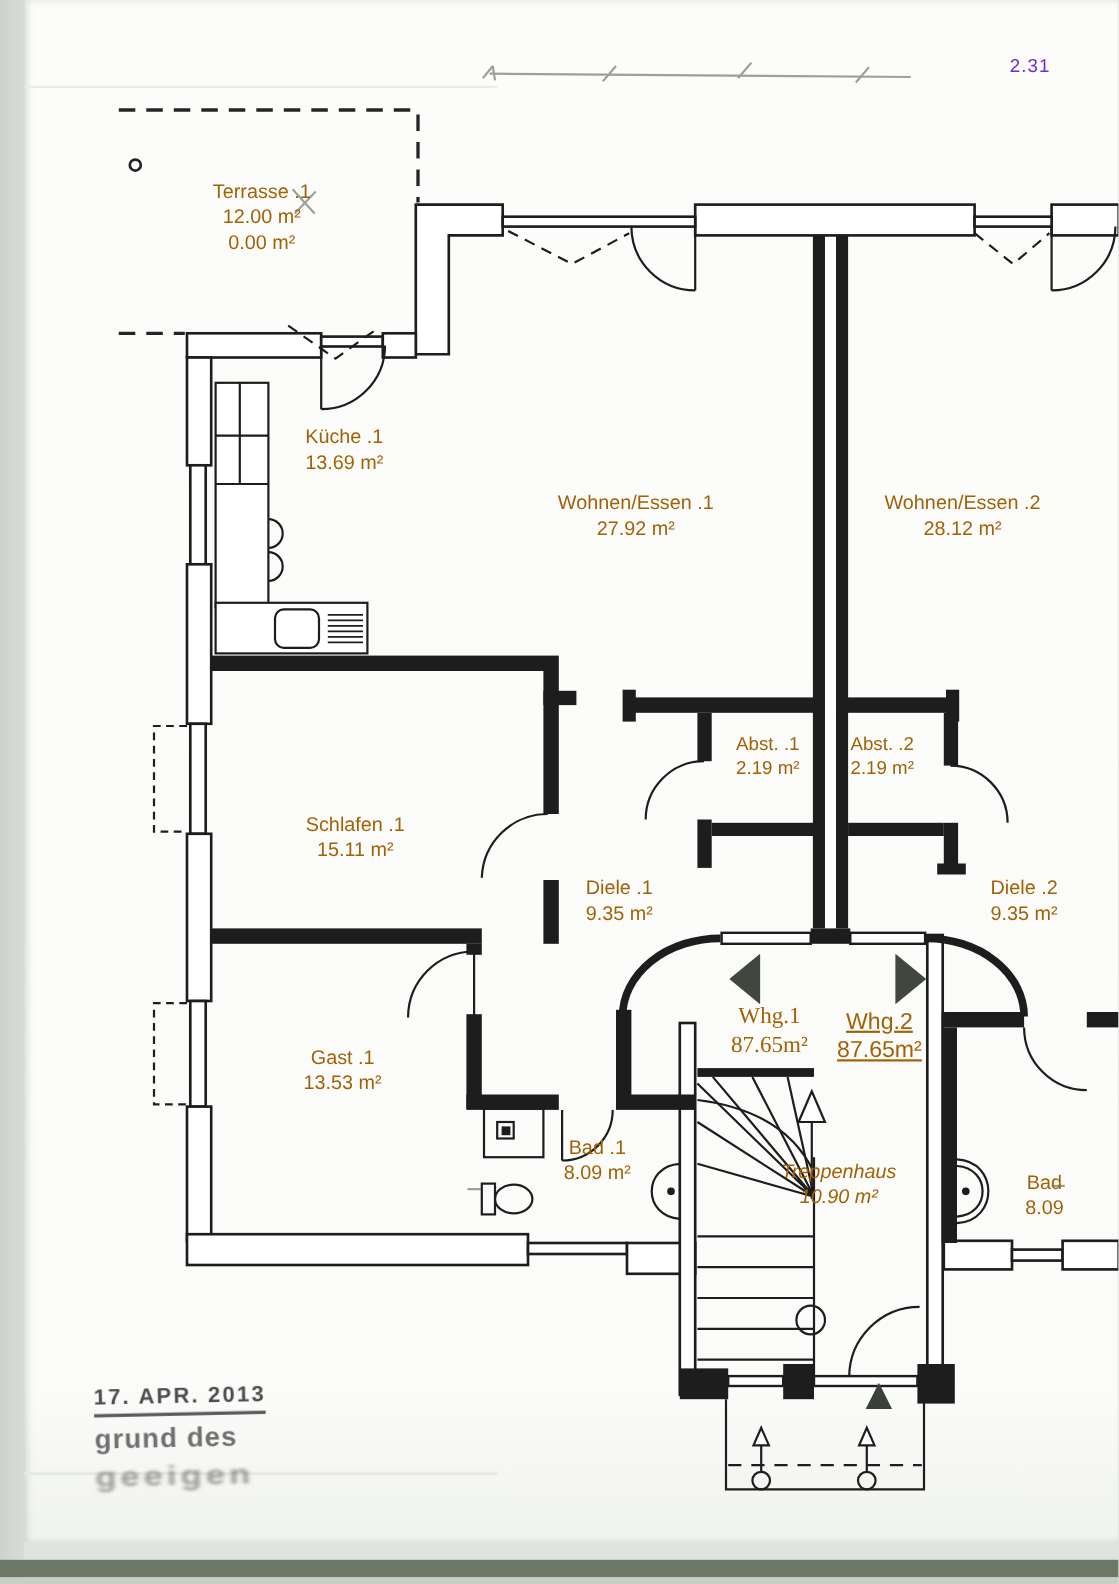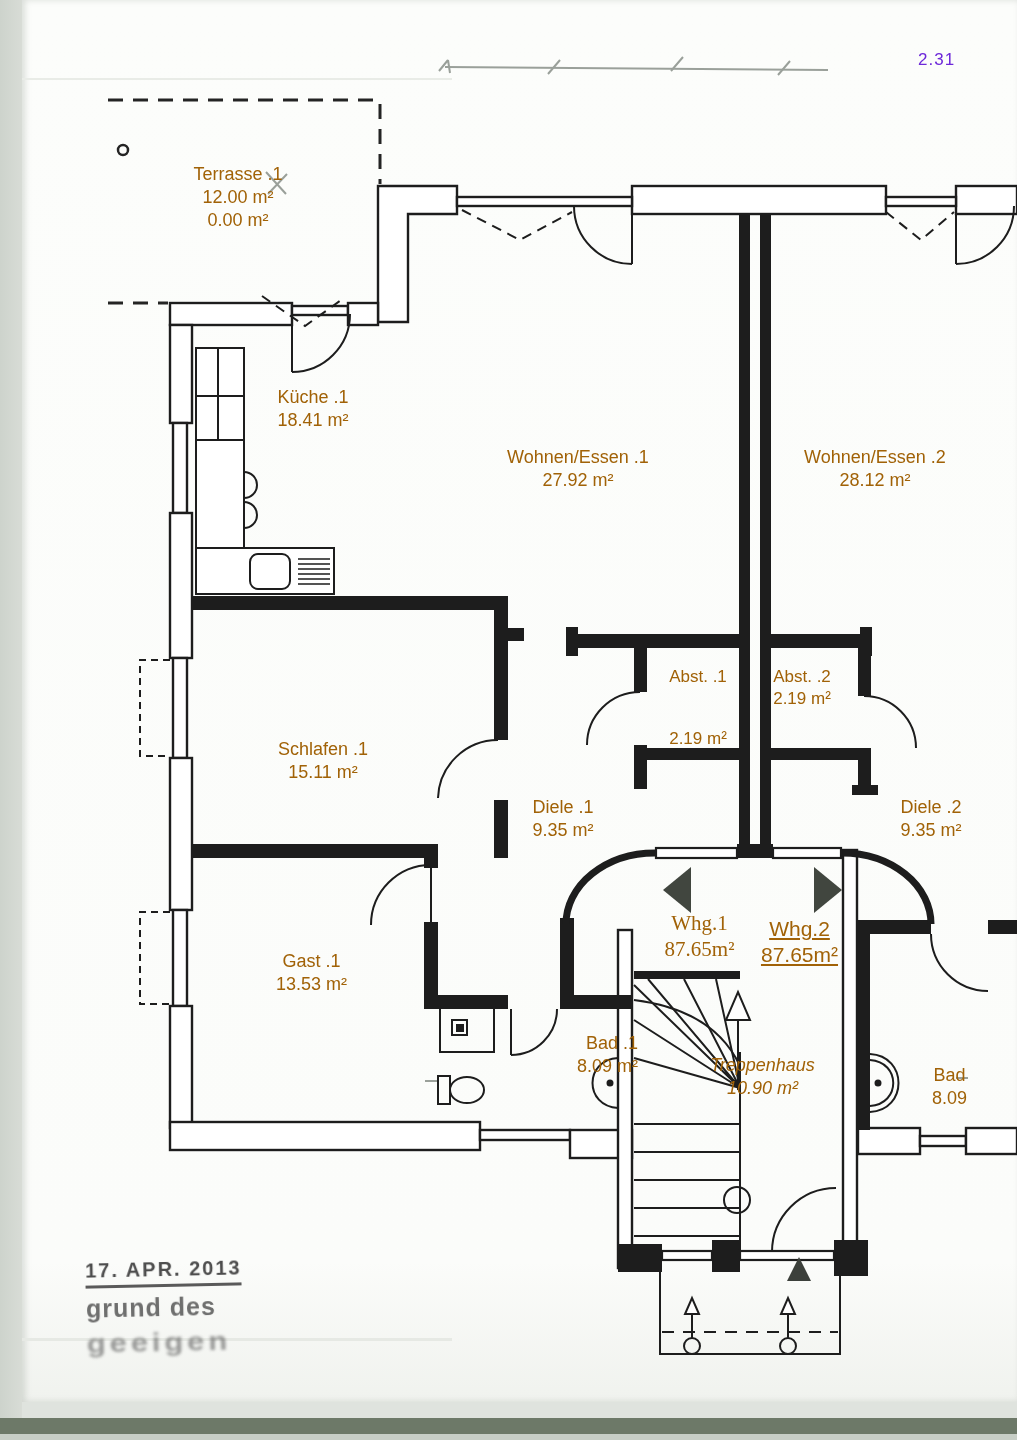--- a/index.html
+++ b/index.html
@@ -197,31 +197,31 @@
     </g>
   </svg>
 
   <div class="lbl" style="left:148px;top:163px;width:180px;">
     <span>Terrasse .1</span>
     <span>12.00 m²</span>
     <span>0.00 m²</span>
   </div>
   <div class="lbl" style="left:238px;top:386px;width:150px;">
     <span>Küche .1</span>
-    <span>18.41 m²</span>
+    <span>13.69 m²</span>
   </div>
   <div class="lbl" style="left:468px;top:446px;width:220px;">
     <span>Wohnen/Essen .1</span>
     <span>27.92 m²</span>
   </div>
   <div class="lbl" style="left:765px;top:446px;width:220px;">
     <span>Wohnen/Essen .2</span>
     <span>28.12 m²</span>
   </div>
-  <div class="lbl sm" style="left:648px;top:666px;width:100px;gap:40px;">
+  <div class="lbl sm" style="left:648px;top:666px;width:100px;">
     <span>Abst. .1</span>
     <span>2.19 m²</span>
   </div>
   <div class="lbl sm" style="left:752px;top:666px;width:100px;">
     <span>Abst. .2</span>
     <span>2.19 m²</span>
   </div>
   <div class="lbl" style="left:233px;top:738px;width:180px;align-items:center;">
     <span>Schlafen .1</span>
     <span>15.11 m²</span>
@@ -231,21 +231,21 @@
     <span>9.35 m²</span>
   </div>
   <div class="lbl" style="left:871px;top:796px;width:120px;">
     <span>Diele .2</span>
     <span>9.35 m²</span>
   </div>
   <div class="lbl" style="left:224px;top:950px;width:175px;">
     <span>Gast .1</span>
     <span>13.53 m²</span>
   </div>
-  <div class="lbl" style="left:488px;top:1032px;width:150px;align-items:flex-end;">
+  <div class="lbl" style="left:468px;top:1032px;width:150px;">
     <span>Bad .1</span>
     <span>8.09 m²</span>
   </div>
   <div class="lbl right-cut" style="left:902px;top:1020px;width:95px;">
     <span>Bad</span>
     <span>8.09</span>
   </div>
   <div class="lbl" style="left:670px;top:1054px;width:185px;font-style:italic;">
     <span>Treppenhaus</span>
     <span>10.90 m²</span>

